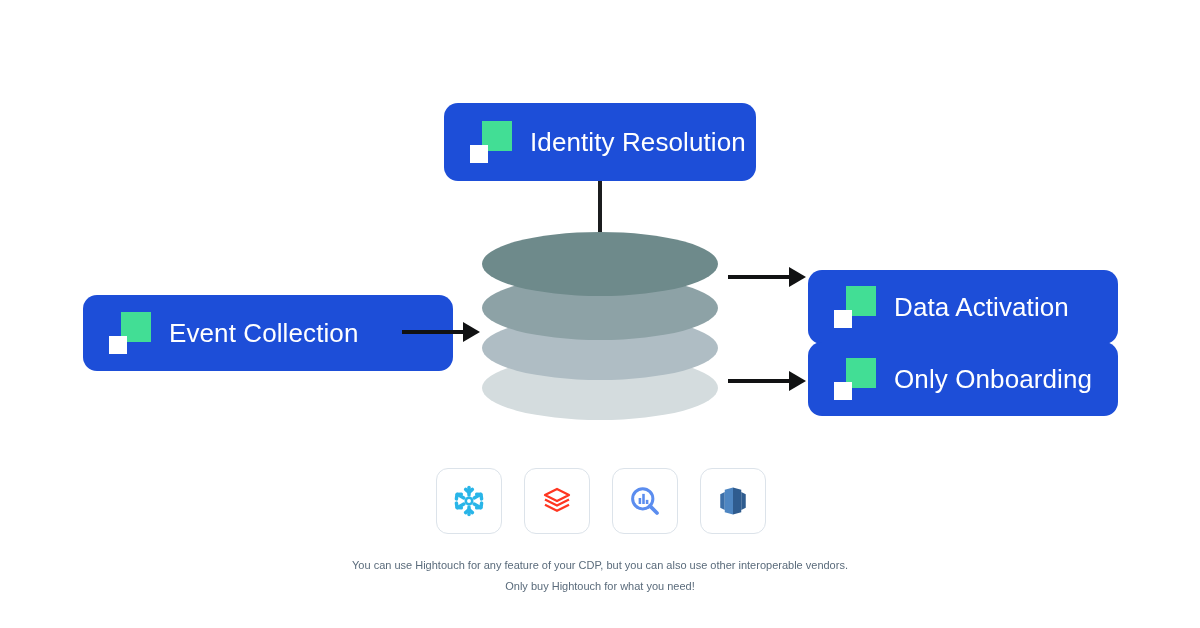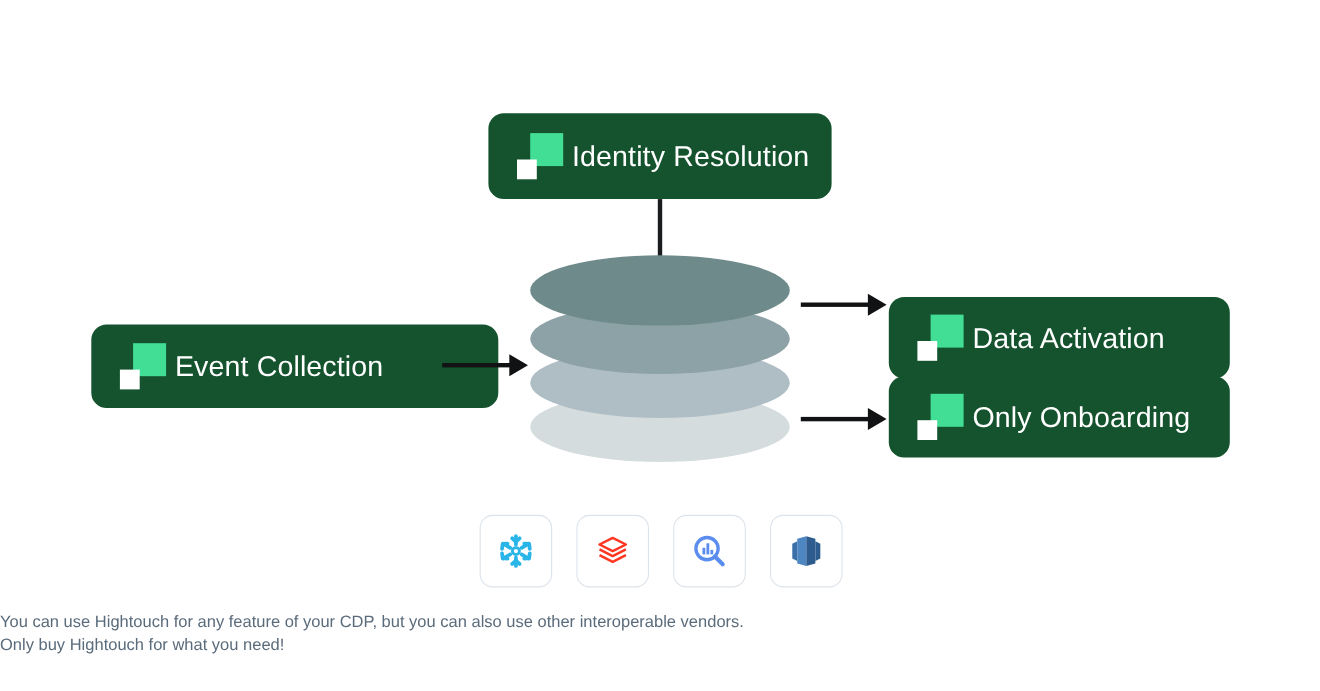--- a/index.html
+++ b/index.html
@@ -18,24 +18,24 @@
     width: 1200px;
     height: 628px;
     background: #ffffff;
   }
 
   
   .card {
     position: absolute;
     display: flex;
     align-items: center;
-    background: #14532d;
+    background: #1d4ed8;
     border-radius: 14px;
     padding: 0 26px;
-    gap: 8px;
+    gap: 18px;
   }
   .card-label {
     color: #FFFFFF;
     font-size: 26px;
     font-weight: 500;
     letter-spacing: 0.1px;
     white-space: nowrap;
     line-height: 1;
   }
 
@@ -146,23 +146,23 @@
     justify-content: center;
   }
   .vendor-tile svg { display: block; }
 
   
   #caption {
     position: absolute;
     left: 0;
     top: 555px;
     width: 1200px;
-    text-align: left;
+    text-align: center;
     color: #5A6B7B;
-    font-size: 15px;
+    font-size: 11px;
     line-height: 21px;
   }
   #caption .line { display: block; white-space: nowrap; }
 </style>
 </head>
 <body>
 
 <div id="stage">
 
   <div class="card" id="card-identity">

